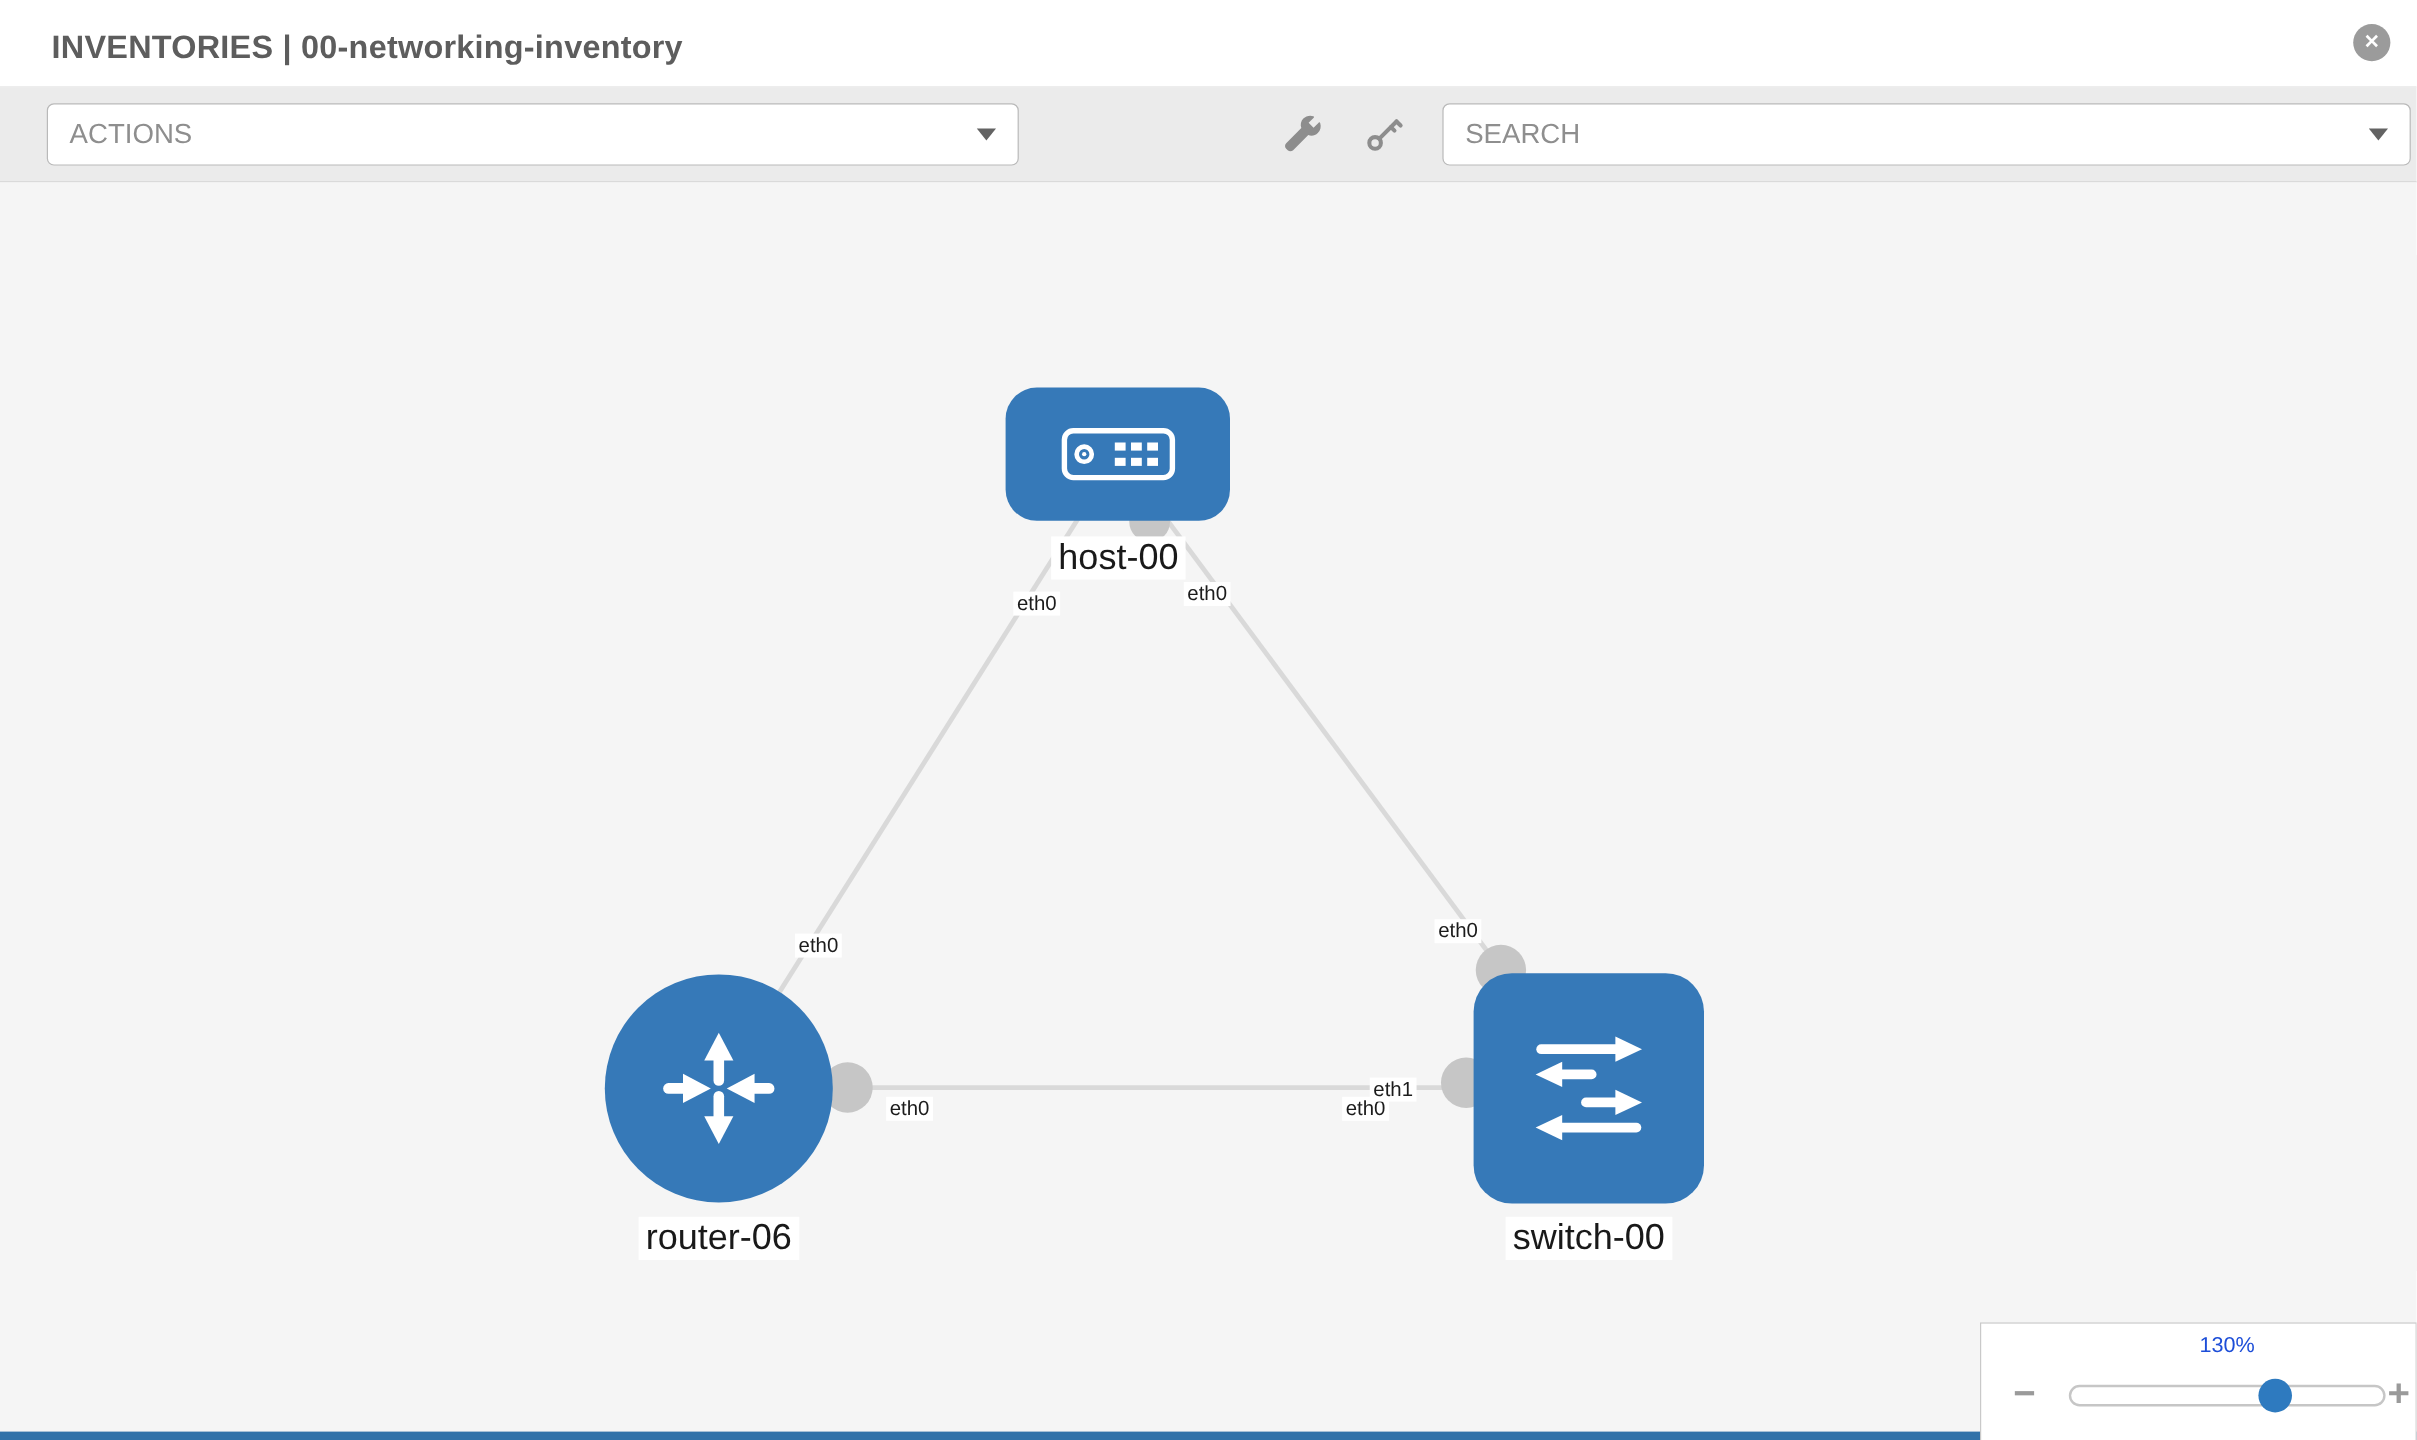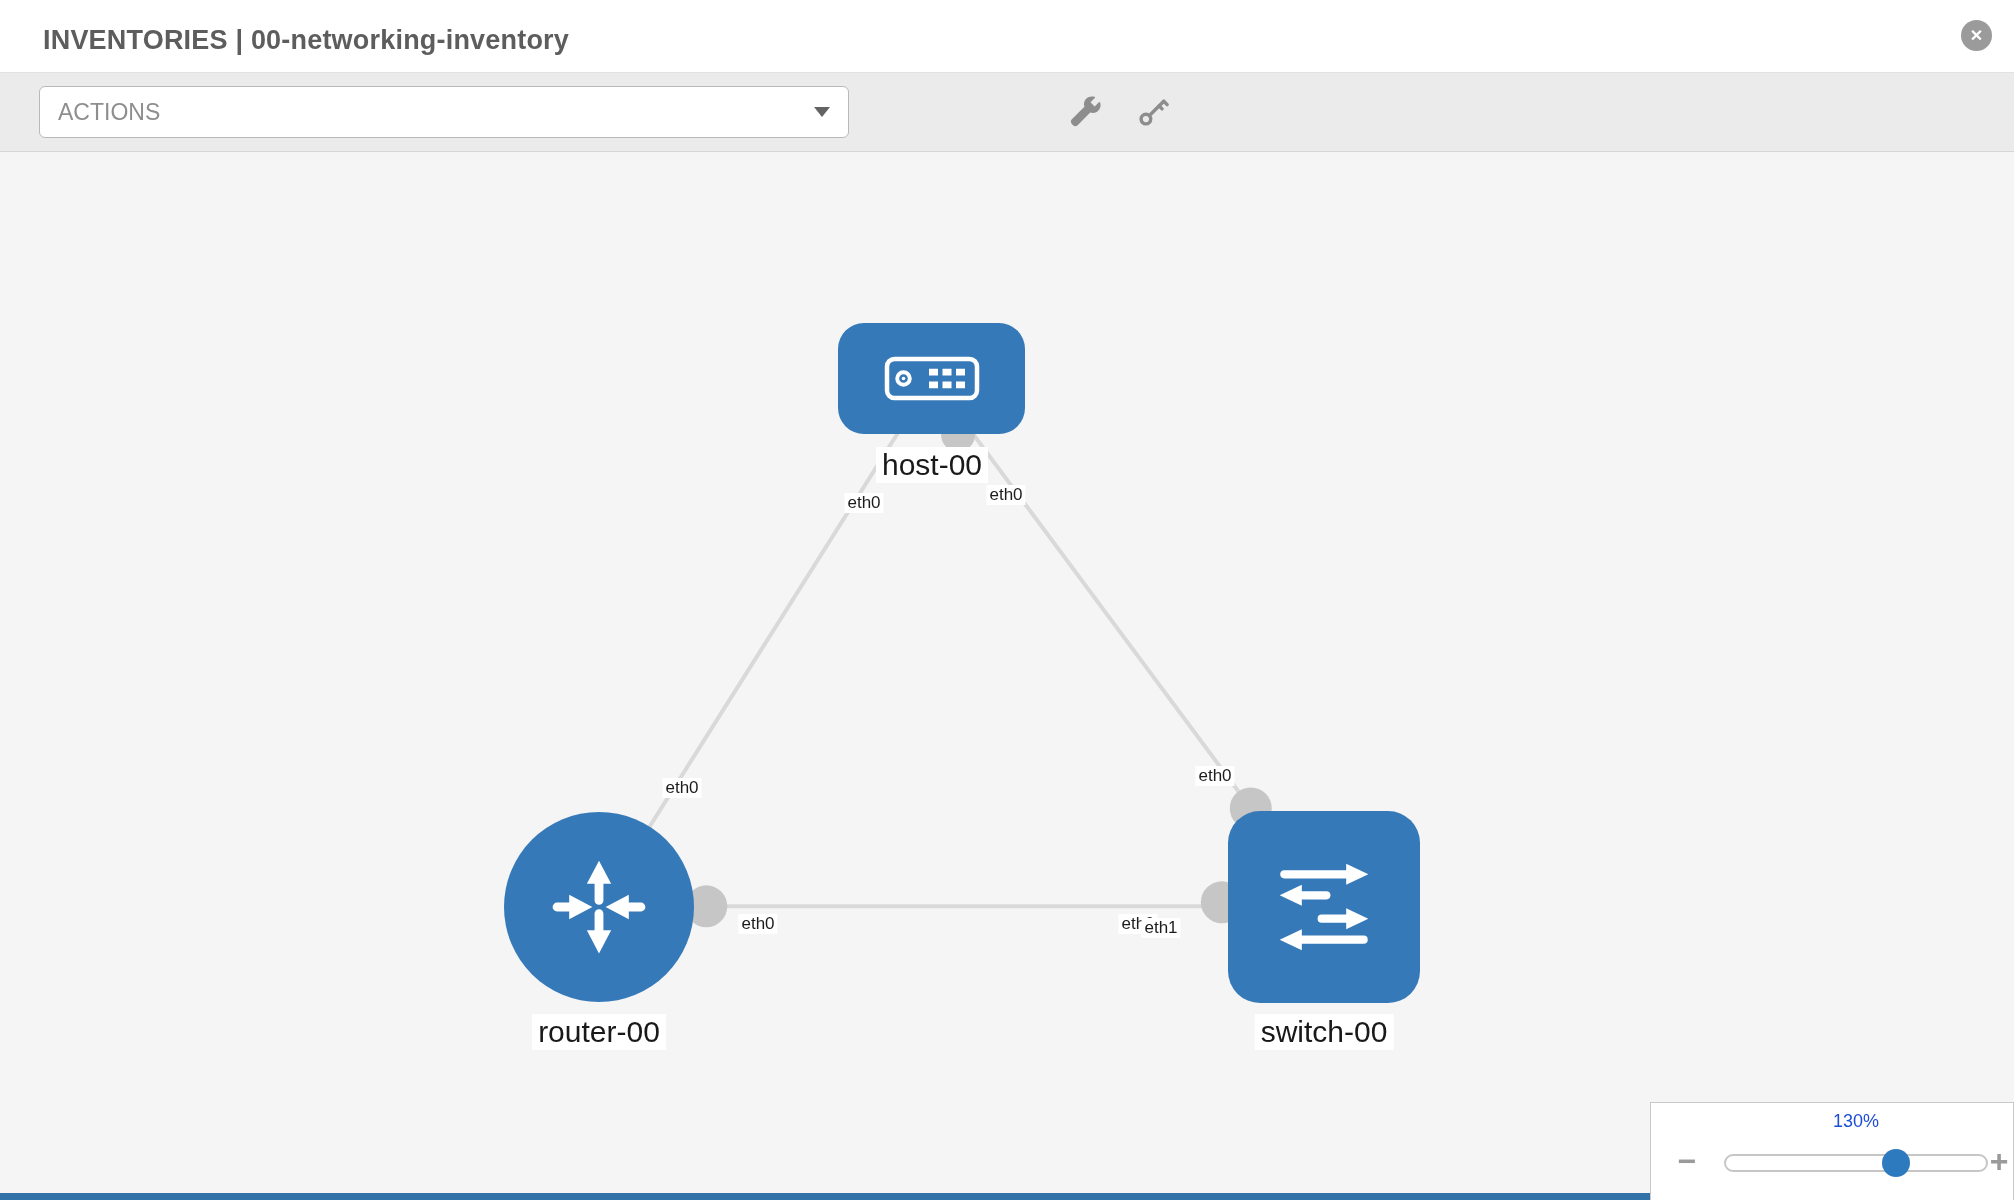--- a/index.html
+++ b/index.html
@@ -72,20 +72,24 @@
       <svg width="34" height="34" viewBox="0 0 24 24">
         <g stroke="#8d8d8d" stroke-width="2.4" fill="none" stroke-linecap="round">
           <circle cx="7" cy="17" r="3.4"></circle>
           <path d="M9.5 14.5 L19.6 4.4"></path>
           <path d="M19.6 4.4 l2.4 2.4"></path>
           <path d="M16.3 7.7 l2.1 2.1"></path>
         </g>
       </svg>
     </button>
 
+    <div class="select search">
+      <span class="select-label">SEARCH</span>
+      <span class="caret"></span>
+    </div>
   </div>
 
   <div class="canvas">
 
     <svg class="links-svg" viewBox="0 0 2014 1049">
       <line x1="932" y1="227" x2="599" y2="755" stroke="#d9d9d9" stroke-width="4"></line>
       <line x1="932" y1="227" x2="1324" y2="755" stroke="#d9d9d9" stroke-width="4"></line>
       <line x1="599" y1="755" x2="1324" y2="755" stroke="#d9d9d9" stroke-width="4"></line>
       <circle cx="958" cy="283" r="17" fill="#c6c6c6"></circle>
       <circle cx="706" cy="755" r="21" fill="#c6c6c6"></circle>
@@ -138,24 +142,24 @@
         </g>
       </svg>
     </div>
 
     <span class="if-label" style="left:864px;top:327px;">eth0</span>
     <span class="if-label" style="left:682px;top:612px;">eth0</span>
     <span class="if-label" style="left:1006px;top:319px;">eth0</span>
     <span class="if-label" style="left:1215px;top:600px;">eth0</span>
     <span class="if-label" style="left:758px;top:748px;">eth0</span>
     <span class="if-label" style="left:1138px;top:748px;">eth0</span>
-    <span class="if-label" style="left:1161px;top:752px;text-align:right;">eth1</span>
+    <span class="if-label" style="left:1161px;top:732px;text-align:right;">eth1</span>
 
     <span class="node-label" style="left:932px;top:313px;">host-00</span>
-    <span class="node-label" style="left:599px;top:880px;">router-00</span>
+    <span class="node-label" style="left:599px;top:880px;">router-06</span>
     <span class="node-label" style="left:1324px;top:880px;">switch-00</span>
   </div>
 
   <div class="footer-strip"></div>
 
   <div class="zoom-panel">
     <div class="zoom-percent">130%</div>
     <button class="zoom-btn zoom-minus">−</button>
     <div class="zoom-track"></div>
     <div class="zoom-handle"></div>

